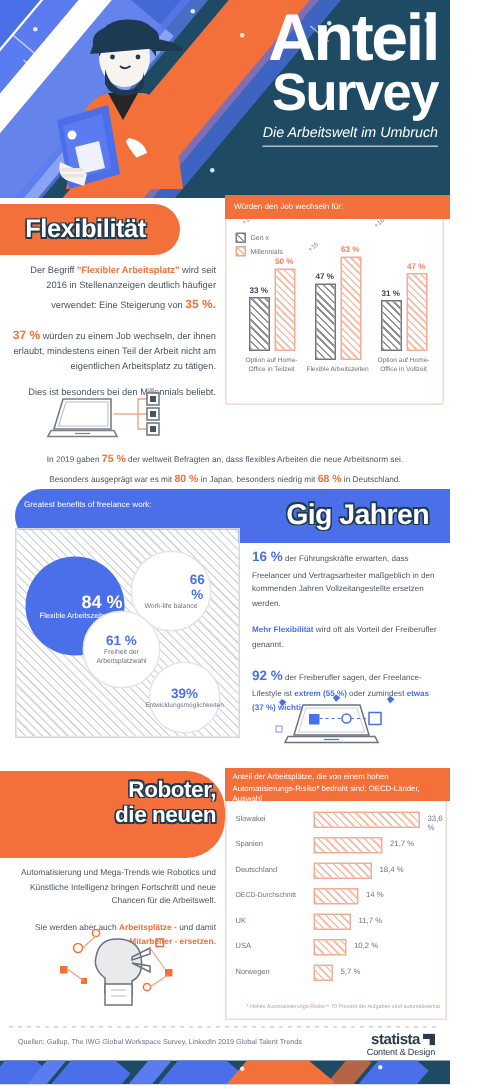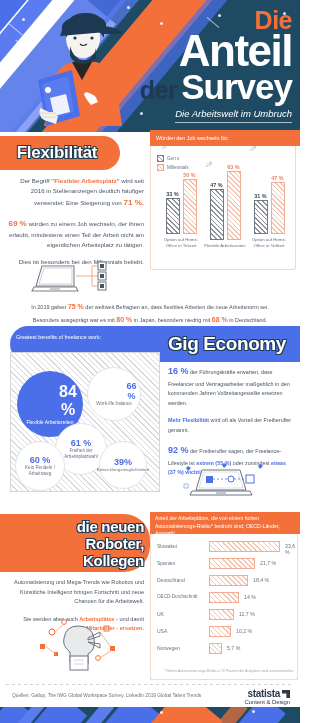--- a/index.html
+++ b/index.html
@@ -181,41 +181,39 @@
       <path d="M2 72 L36 62 L44 108 L10 118 Z" fill="#4a6fe8"></path>
       <path d="M6 76 L32 68 L38 104 L12 112 Z" fill="#5a7cf0"></path>
       <path d="M14 90 L30 86 L34 104 L18 108 Z" fill="#ffffff" opacity=".9"></path>
       <circle cx="12" cy="82" r="3" fill="#ffffff"></circle>
       <path d="M4 100 Q2 108 8 112 L20 116 L22 108 Z" fill="#f7f4f0"></path>
       <rect x="4" y="104" width="16" height="2.4" rx="1.2" fill="#e9e4de"></rect>
       <rect x="5" y="108" width="15" height="2.4" rx="1.2" fill="#e9e4de"></rect>
     </svg>
 
     <div class="hdr-text">
-      <div class="t-die">Die</div>
       <div class="t-zukunft">Anteil</div>
       <div class="t-arbeit-row">
-        <span class="t-der">der</span>
         <span class="t-arbeit">Survey</span>
       </div>
       <div class="t-sub">Die Arbeitswelt im Umbruch</div>
     </div>
   </div>
 
   <div class="sec1">
     <div class="badge-orange">
       <span class="btxt">Flexibilität</span>
     </div>
 
     <div class="flex-left">
       <p>
-        <span>Der Begriff </span><span class="hl-o">"Flexibler Arbeitsplatz"</span><span> wird seit 2016 in Stellenanzeigen deutlich häufiger verwendet: Eine Steigerung von </span><span class="hl-ob">71 %.</span>
-      </p>
-      <p>
-        <span class="hl-ob">69 %</span><span> würden zu einem Job wechseln, der ihnen erlaubt, mindestens einen Teil der Arbeit nicht am eigentlichen Arbeitsplatz zu tätigen.</span>
+        <span>Der Begriff </span><span class="hl-o">"Flexibler Arbeitsplatz"</span><span> wird seit 2016 in Stellenanzeigen deutlich häufiger verwendet: Eine Steigerung von </span><span class="hl-ob">35 %.</span>
+      </p>
+      <p>
+        <span class="hl-ob">37 %</span><span> würden zu einem Job wechseln, der ihnen erlaubt, mindestens einen Teil der Arbeit nicht am eigentlichen Arbeitsplatz zu tätigen.</span>
       </p>
       <p>Dies ist besonders bei den Millennials beliebt.</p>
     </div>
 
     <svg class="laptop-ico" viewBox="0 0 96 38">
       <path d="M12 6 L44 6 L44 26 L6 26 Z" fill="none" stroke="#7b8088" stroke-width="1.1"></path>
       <path d="M14 8 L42 8 L42 24 L9 24 Z" fill="#fff" stroke="#b9bdc4" stroke-width=".7"></path>
       <path d="M4 27 L46 27 L48 31 L2 31 Z" fill="#fff" stroke="#7b8088" stroke-width="1.1"></path>
       <line x1="20" y1="29" x2="30" y2="29" stroke="#7b8088" stroke-width=".8"></line>
       <line x1="46" y1="16" x2="62" y2="16" stroke="#f4a07a" stroke-width=".9"></line>
@@ -295,38 +293,34 @@
       <span>In 2019 gaben </span><b>75 %</b><span> der weltweit Befragten an, dass flexibles Arbeiten die neue Arbeitsnorm sei.</span>
     </p>
     <p>
       <span>Besonders ausgeprägt war es mit </span><b>80 %</b><span> in Japan, besonders niedrig mit </span><b>68 %</b><span> in Deutschland.</span>
     </p>
   </div>
 
   <div class="sec2">
     <div class="gig-band"></div>
     <div class="gig-caption">Greatest benefits of freelance work:</div>
-    <div class="gig-title">Gig Economy</div>
+    <div class="gig-title">Gig Jahren</div>
 
     <div class="bubble-box">
       <div class="bub blue" style="left:6px;top:18px;width:66px;height:66px;">
-        <span class="pct" style="font-size:16px;padding-left:36px;">84 %</span>
+        <span class="pct" style="font-size:12px;padding-left:36px;">84 %</span>
         <span class="lbl" style="font-size:5px;">Flexible Arbeitszeiten</span>
       </div>
       <div class="bub white" style="left:76px;top:14px;width:54px;height:54px;">
         <span class="pct" style="font-size:9px;margin-left:35px;">66 %</span>
         <span class="lbl" style="font-size:4.6px;">Work-life balance</span>
       </div>
-      <div class="bub white" style="left:44px;top:70px;width:52px;height:52px;align-items:center;">
+      <div class="bub white" style="left:44px;top:54px;width:52px;height:52px;align-items:center;">
         <span class="pct" style="font-size:9px;">61 %</span>
         <span class="lbl" style="font-size:4.6px;">Freiheit der Arbeitsplatzwahl</span>
-      </div>
-      <div class="bub white" style="left:4px;top:88px;width:50px;height:50px;">
-        <span class="pct" style="font-size:9px;">60 %</span>
-        <span class="lbl" style="font-size:4.6px;">Kein Pendeln / Arbeitsweg</span>
       </div>
       <div class="bub white" style="left:88px;top:88px;width:48px;height:48px;">
         <span class="pct" style="font-size:9px;">39%</span>
         <span class="lbl" style="font-size:4.4px;">Entwicklungsmöglichkeiten</span>
       </div>
     </div>
 
     <div class="gig-right">
       <p>
         <span class="big-blue">16 %</span><span> der Führungskräfte erwarten, dass Freelancer und Vertragsarbeiter maßgeblich in den kommenden Jahren Vollzeitangestellte ersetzen werden.</span>
@@ -352,23 +346,22 @@
       <path d="M10 6 l2 3 3 -3 -3 -2 z" fill="#4a6fe8"></path>
       <path d="M46 3 l2 3 3 -3 -3 -2 z" fill="#4a6fe8"></path>
       <path d="M82 4 l2 3 3 -3 -3 -2 z" fill="#4a6fe8"></path>
       <rect x="8" y="22" width="4" height="4" fill="none" stroke="#8fa7f3" stroke-width=".8"></rect>
     </svg>
   </div>
 
   <div class="sec3">
     <div class="rob-band"></div>
     <div class="rob-title">
+      <div>Roboter,</div>
       <div>die neuen</div>
-      <div>Roboter,</div>
-      <div>Kollegen</div>
     </div>
 
     <div class="rob-left">
       <p>Automatisierung und Mega-Trends wie Robotics und Künstliche Intelligenz bringen Fortschritt und neue Chancen für die Arbeitswelt.</p>
       <p>
         <span>Sie werden aber auch </span><span class="hl-o">Arbeitsplätze</span><span> - und damit </span><span class="hl-o">Mitarbeiter - ersetzen.</span>
       </p>
     </div>
 
     <svg class="rob-ico" viewBox="0 0 96 56">

